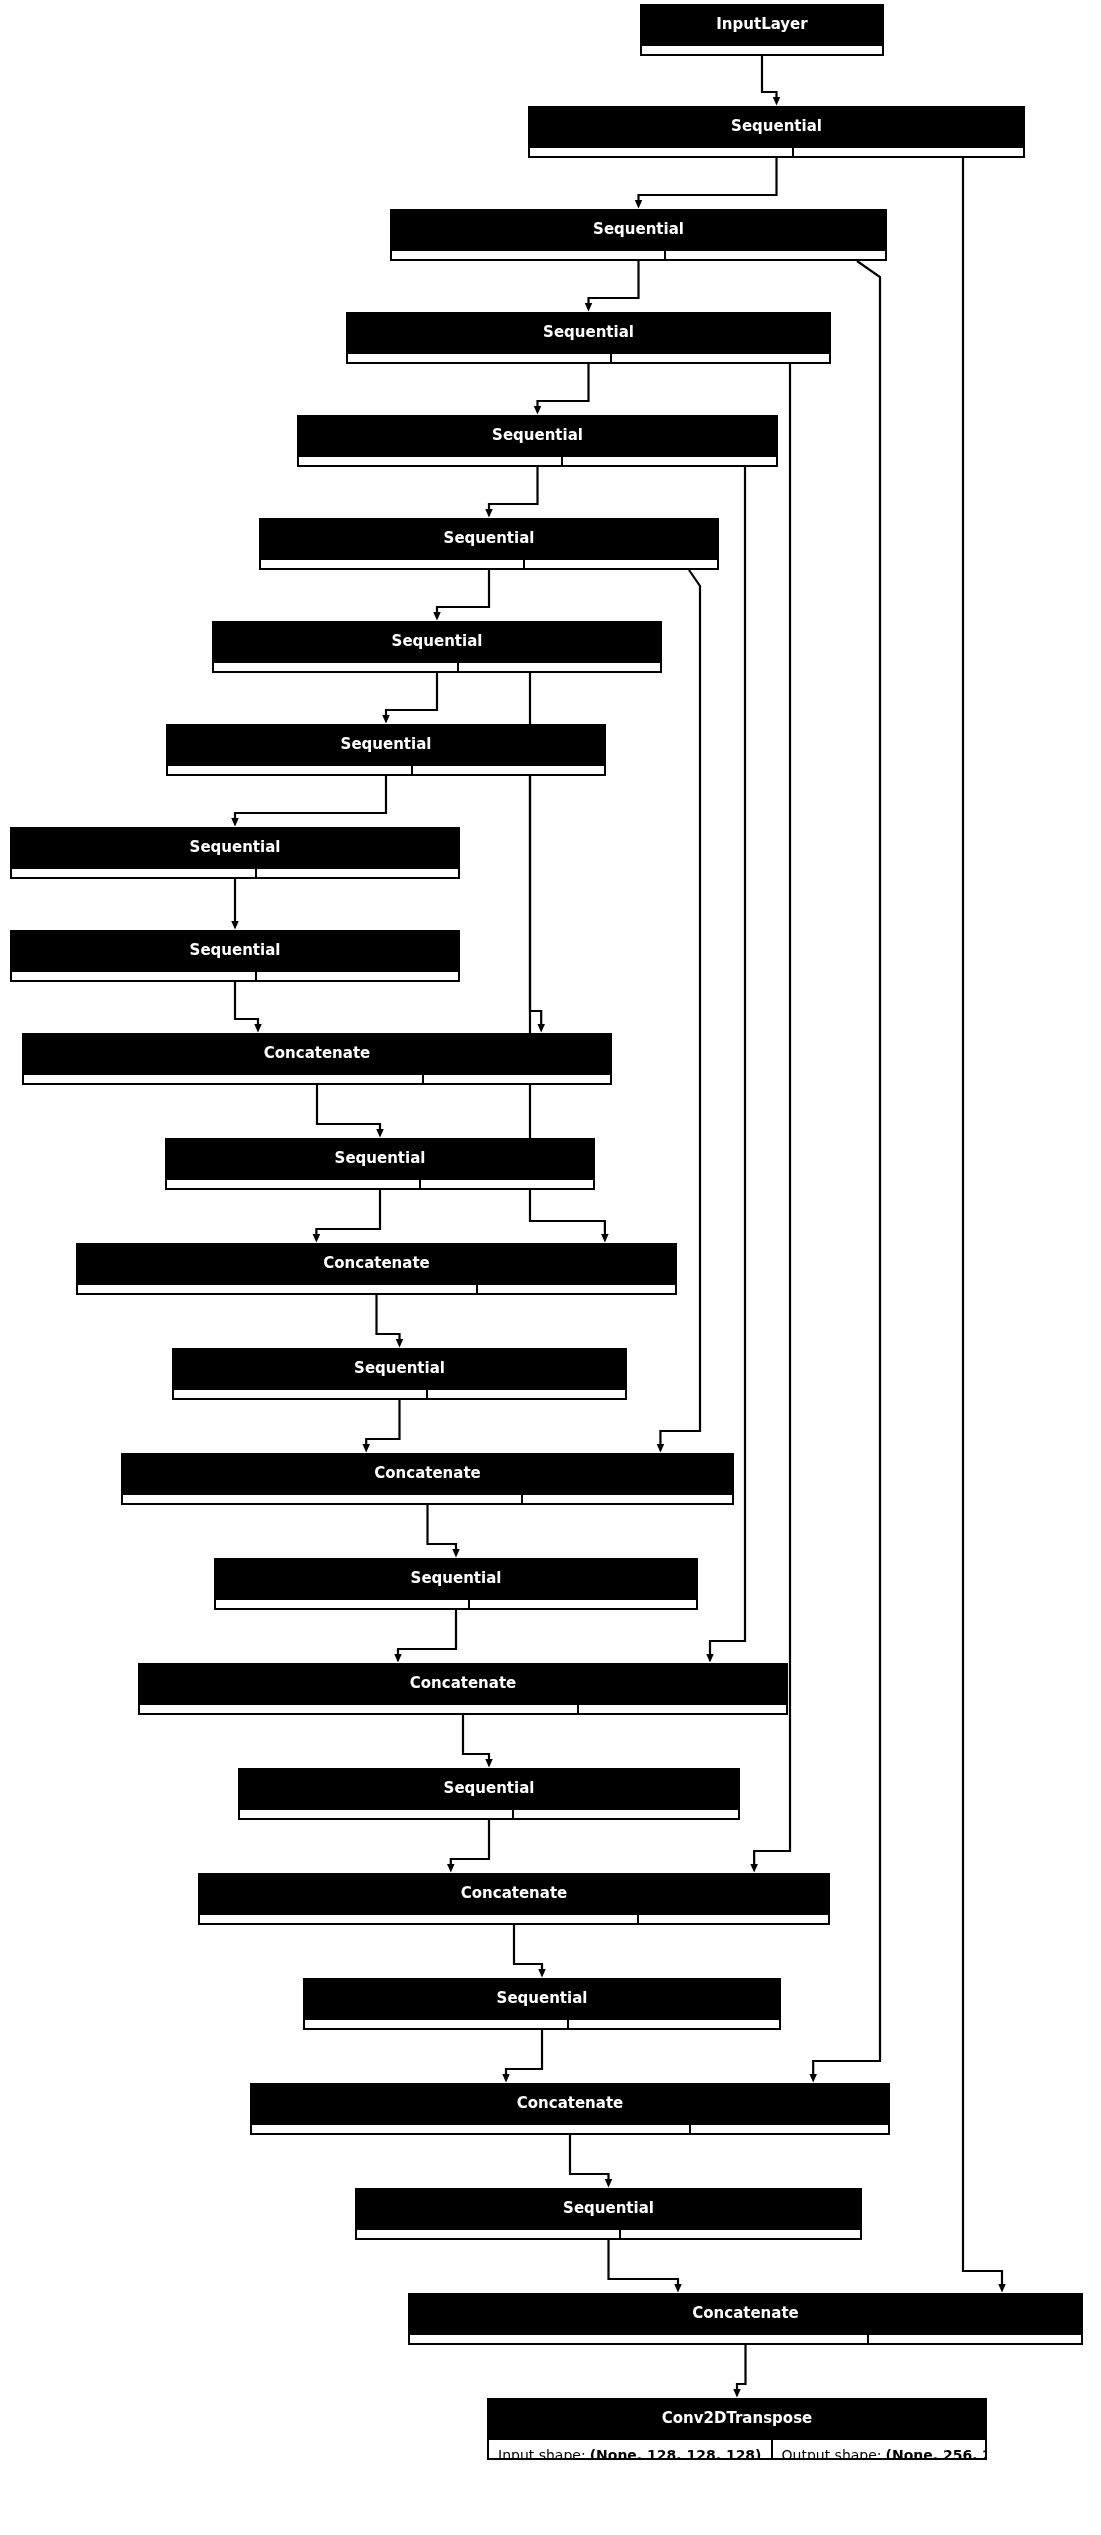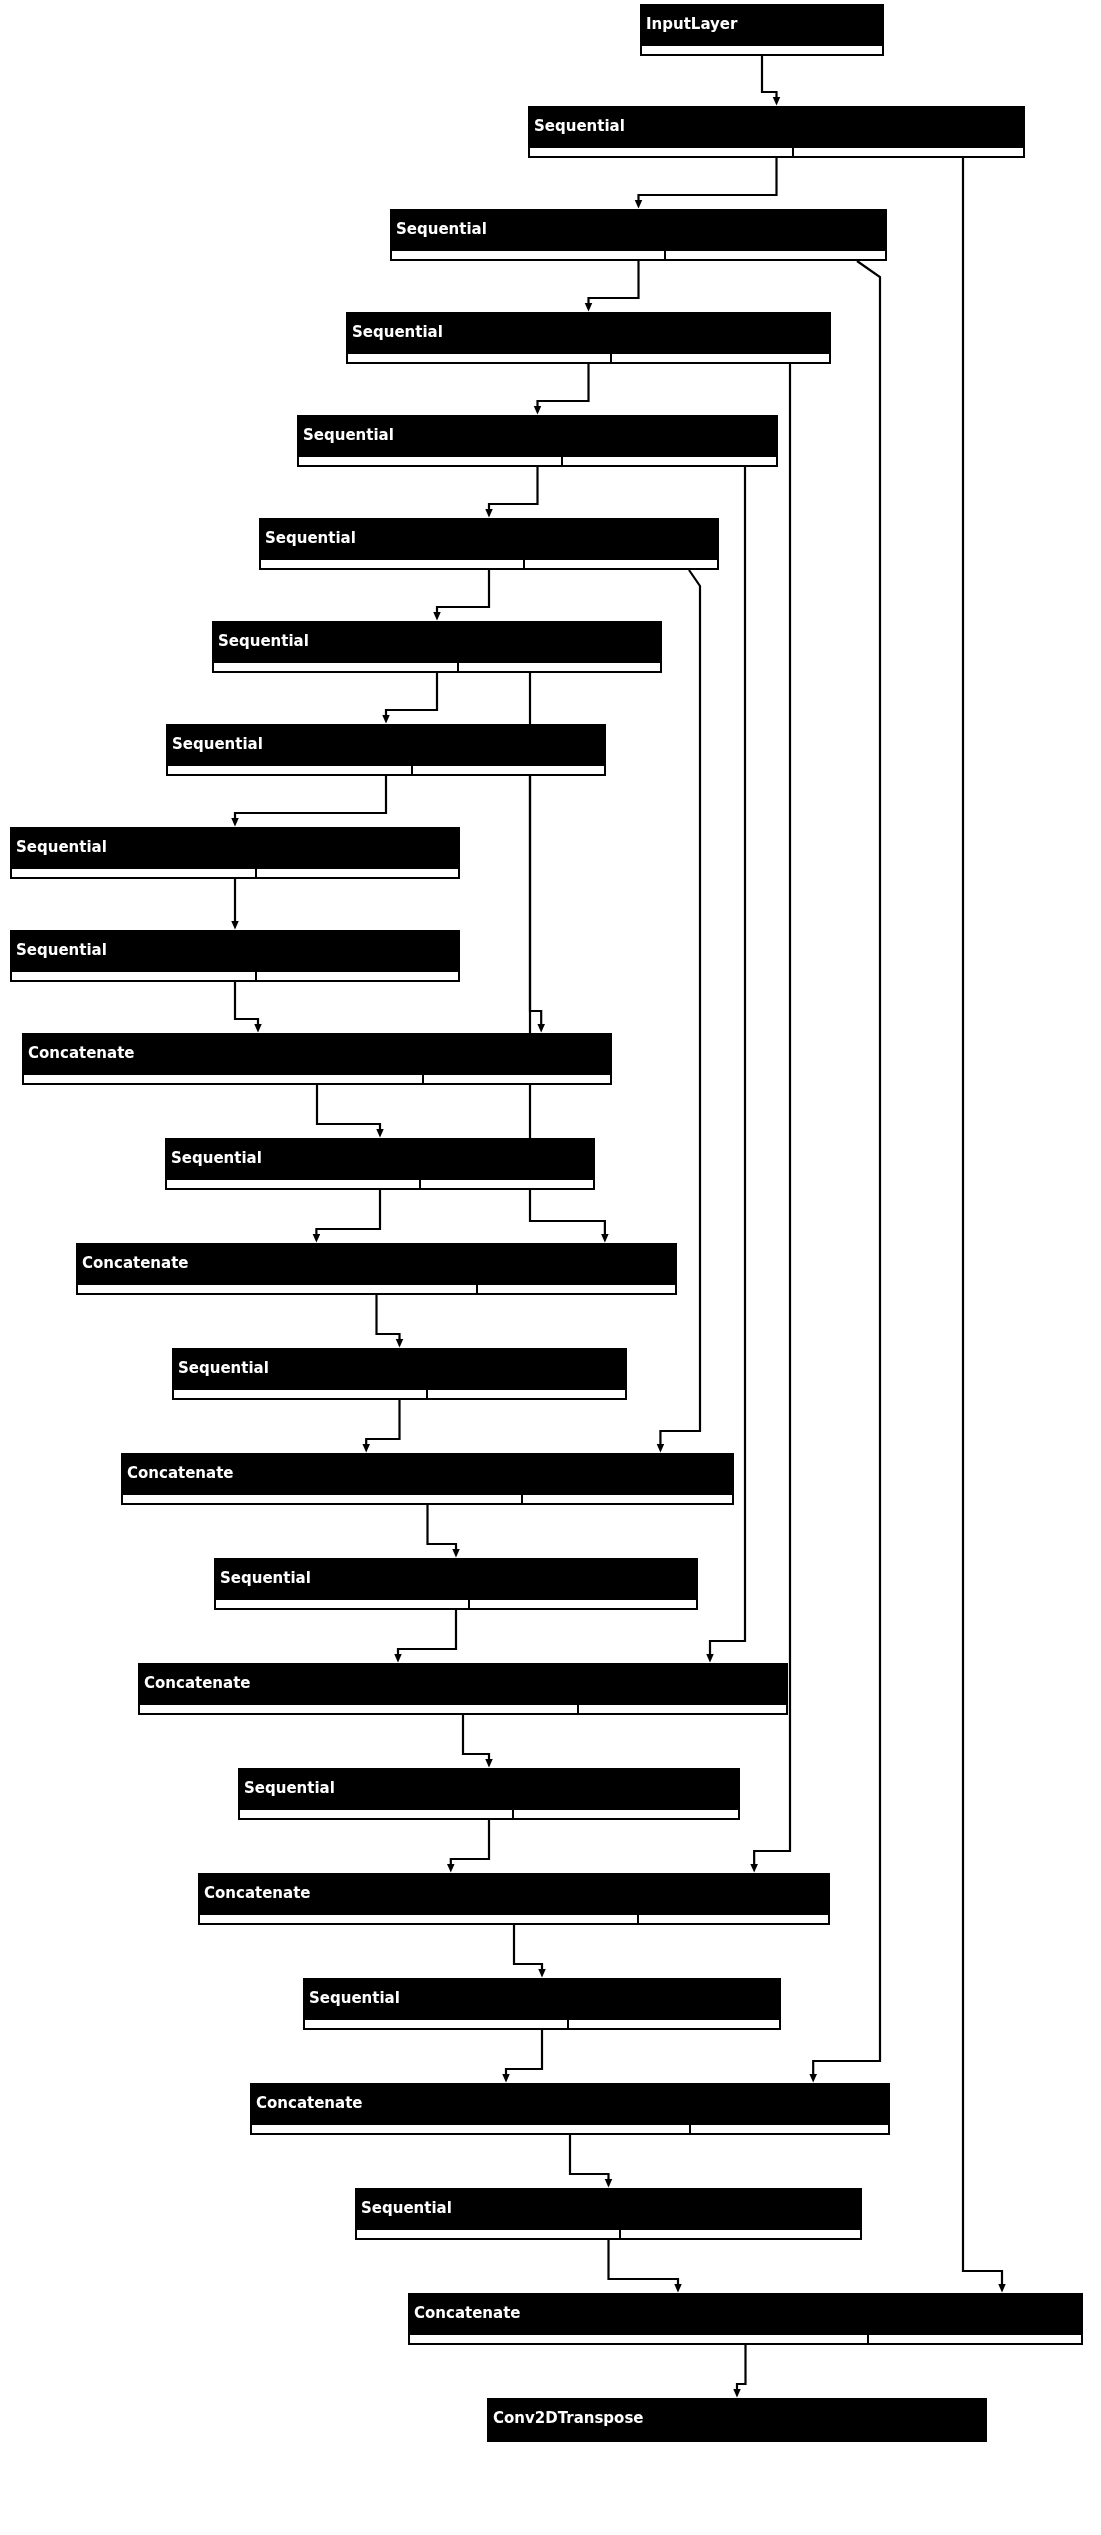--- a/index.html
+++ b/index.html
@@ -41,21 +41,21 @@
     flex-direction: column;
     overflow: hidden;
   }
 
   .node-title {
     background: #000000;
     color: #ffffff;
     font-weight: bold;
     font-size: 15px;
     line-height: 1;
-    text-align: left;
+    text-align: center;
     padding: 11px 4px 12px 4px;
     white-space: nowrap;
   }
 
   .node-body {
     display: flex;
     flex-direction: row;
     background: #ffffff;
     flex: 1 1 auto;
     border-top: 2px solid #000000;
@@ -422,21 +422,21 @@
           <div class="shape-cell">
             <span class="lbl">Input shape:</span>
             <span class="val">[(None, 128, 128, 64), (None, 128, 128, 64)]</span>
           </div>
           <div class="shape-cell">
             <span class="lbl">Output shape:</span>
             <span class="val">(None, 128, 128, 128)</span>
           </div>
         </div>
       </div>
-      <div class="node" style="left: 487px; top: 2398px; width: 500px; height: 44px;">
+      <div class="node" style="left: 487px; top: 2398px; width: 500px; height: 62px;">
         <div class="node-title">Conv2DTranspose</div>
         <div class="node-body">
           <div class="shape-cell">
             <span class="lbl">Input shape:</span>
             <span class="val">(None, 128, 128, 128)</span>
           </div>
           <div class="shape-cell">
             <span class="lbl">Output shape:</span>
             <span class="val">(None, 256, 256, 3)</span>
           </div>

